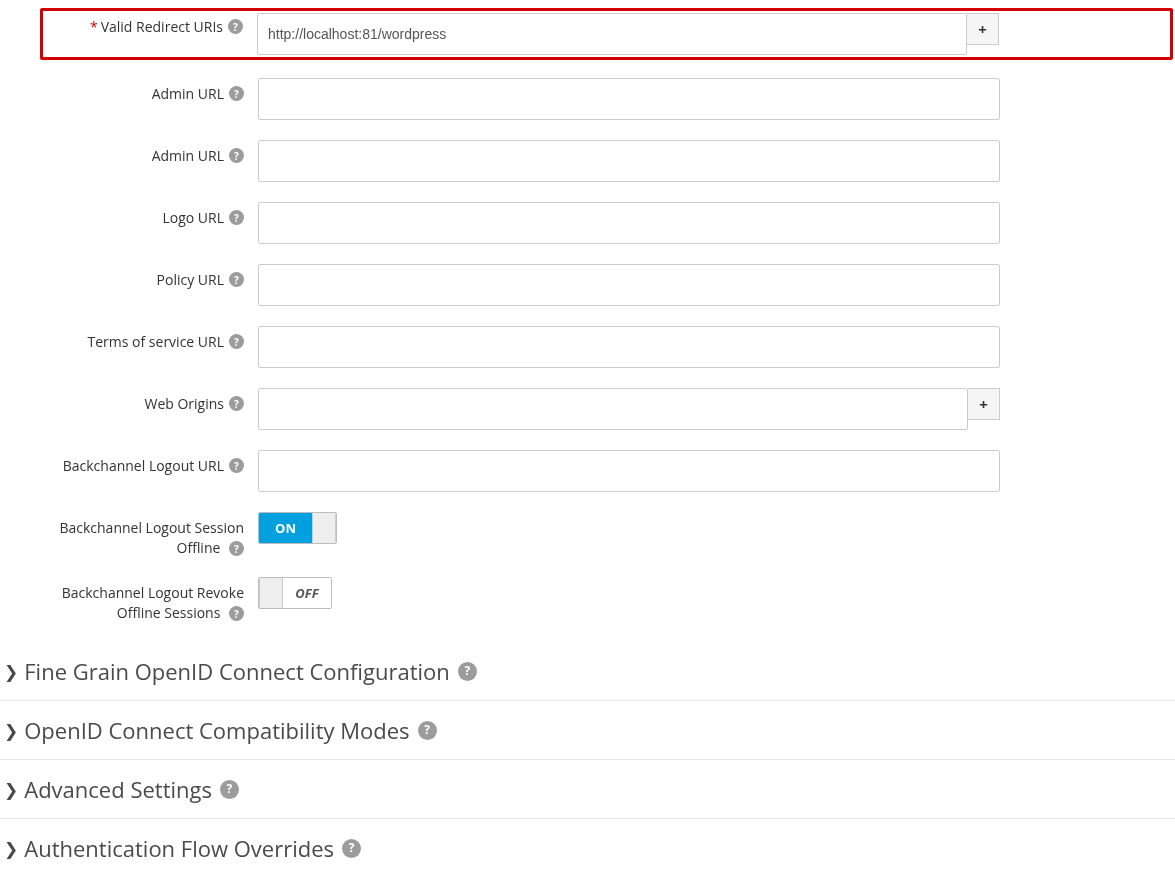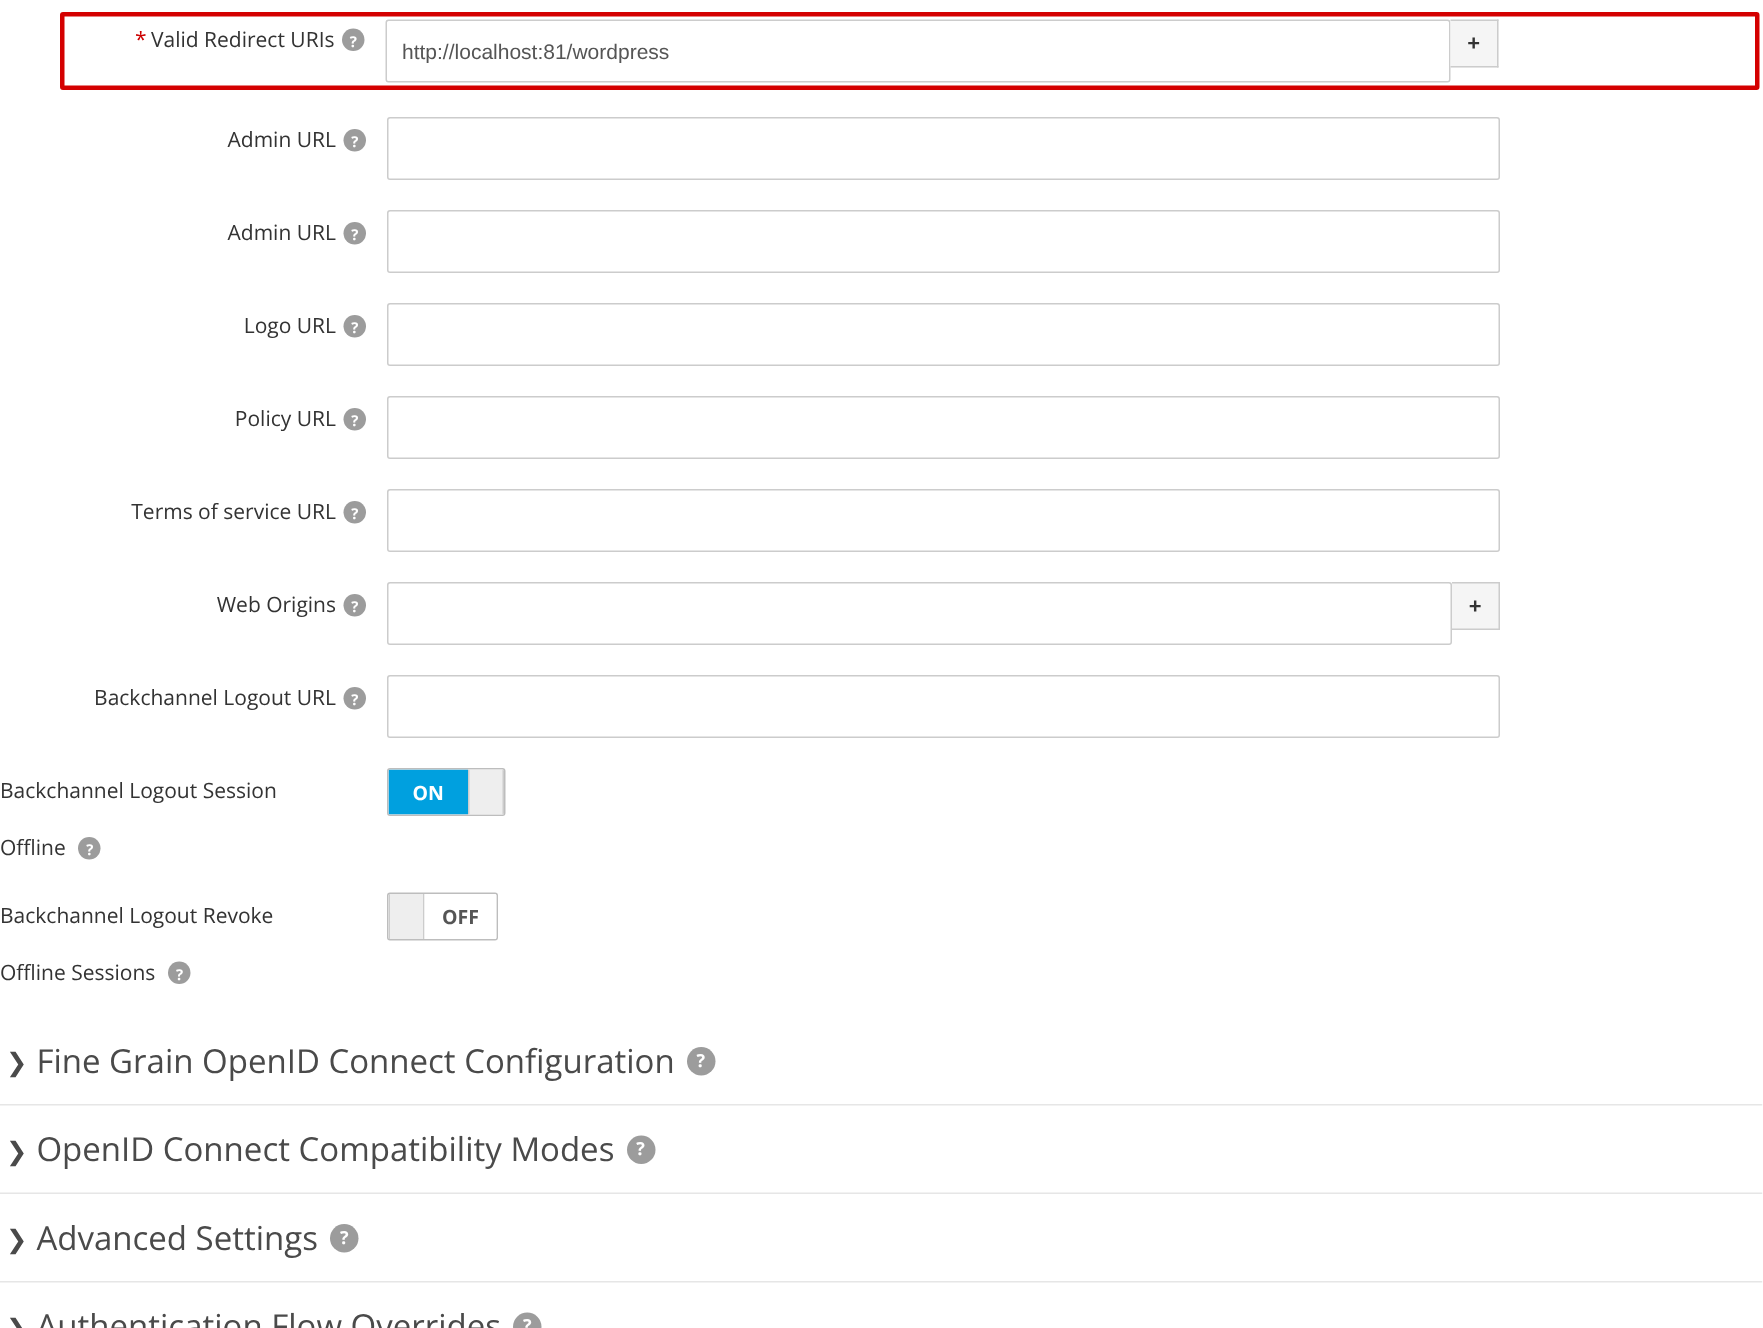--- a/index.html
+++ b/index.html
@@ -24,23 +24,22 @@
     text-align: right;
     color: #333;
     display: flex;
     justify-content: flex-end;
     align-items: center;
     flex-wrap: wrap;
     line-height: 1.4;
   }
   .label-col.twoline {
     flex-direction: column;
-    align-items: flex-start;
+    align-items: flex-end;
     text-align: right;
-    gap: 18px;
   }
   .label-col .req { color: #c00; margin-right: 3px; }
   .help {
     display: inline-flex;
     width: 15px; height: 15px;
     border-radius: 50%;
     background: #9c9c9c;
     color: #fff;
     font-size: 10px;
     font-weight: 700;
@@ -87,21 +86,21 @@
     border-radius: 2px;
     overflow: hidden;
     height: 32px;
   }
   .toggle span {
     display:flex; align-items:center; justify-content:center;
     width: 53px; font-size: 13px; font-weight: 700;
   }
   .toggle .knob { width: 24px; background:#eee; border-left:1px solid #ccc; border-right:1px solid #ccc; }
   .toggle.on .on { background:#00a0df; color:#fff; }
-  .toggle.off .off { background:#fff; color:#555; width: 48px; }
+  .toggle.off .off { background:#fff; color:#555; width: 48px; font-style: italic; }
   
   .section {
     border-bottom: 1px solid #e6e6e6;
     padding: 14px 4px;
     display:flex; align-items:center;
     font-size: 22px;
     color: #4a4a4a;
     cursor: pointer;
   }
   .section .chev { font-size: 17px; margin-right: 6px; color:#4a4a4a; }

